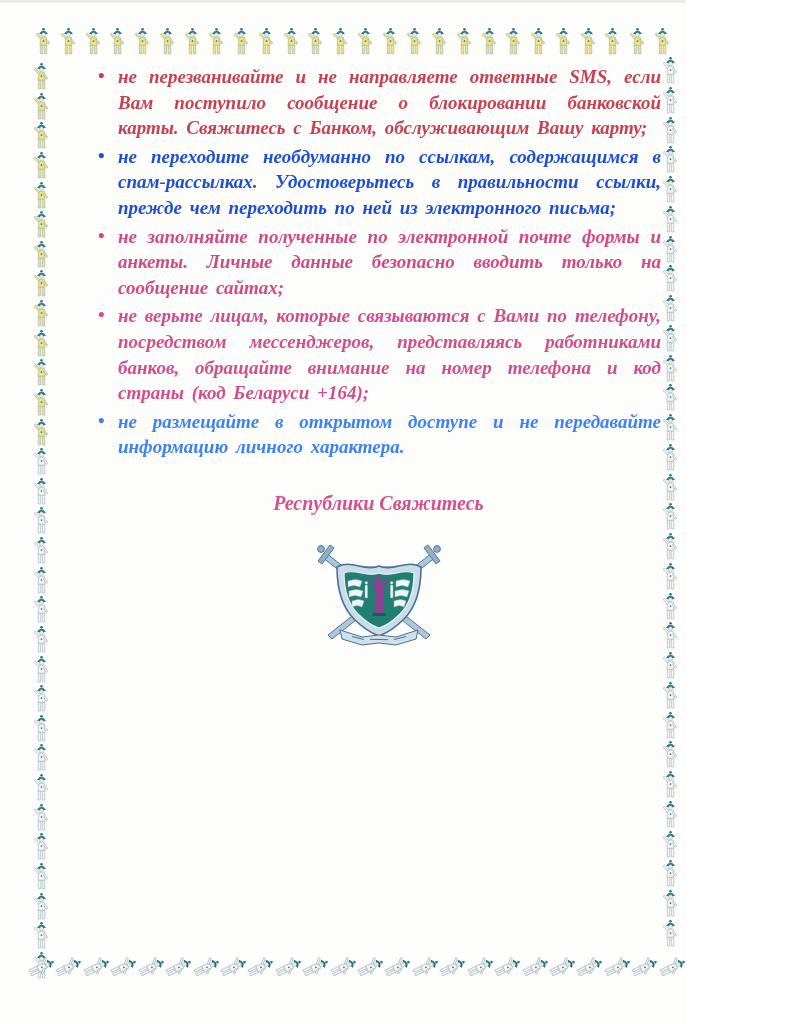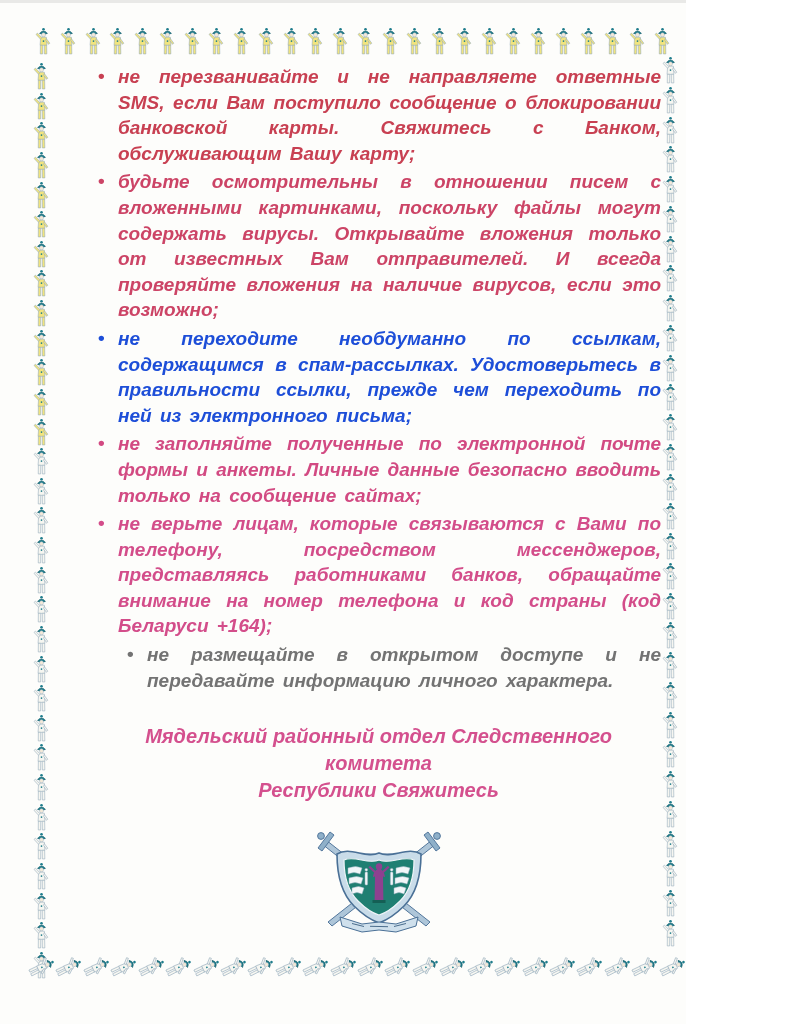--- a/index.html
+++ b/index.html
@@ -1,19 +1,19 @@
 <!DOCTYPE html>
 <html><head>
 <meta charset="utf-8">
 <style>
   html,body { margin:0; padding:0; background:#ffffff; }
   .page {
     position:relative; width:686px; height:1024px; overflow:hidden;
     background:#fdfdfb;
-    font-family:Liberation Sans, sans-serif;
+    font-family:Liberation Serif, serif;
   }
   .scan-edge { position:absolute; left:0; top:0; width:791px; height:3px; background:#e9e9e7; }
   .scan-artifact { position:absolute; left:743px; top:2px; width:43px; height:11px; background:#0e0e0e; border-radius:1px; }
 
   
   .border-row { position:absolute; display:flex; justify-content:space-between; }
   #border-top    { left:33px; top:27px;  width:640px; height:32px; }
   #border-bottom { left:31px; top:953px; width:652px; height:40px; }
   .border-col { position:absolute; display:flex; flex-direction:column; justify-content:space-between; }
   #border-left  { left:31px;  top:62px; height:918px; width:24px; }
@@ -1493,29 +1493,27 @@
     <path class="body-fill" d="M7.7,19 L10.2,19 L10.1,28 L7.6,28 Z" stroke="#93aabb" stroke-width="0.6" fill="#f6f6f1"></path>
     <path class="body-fill" d="M11.8,19 L14.3,19 L14.5,28 L11.9,28 Z" stroke="#93aabb" stroke-width="0.6" fill="#f6f6f1"></path>
     <circle cx="11" cy="14.5" r="0.9" fill="#1f7d8c"></circle>
   </svg>
       </span>
     </div>
 
   <div class="content">
     <ul class="bullets">
         <li style="color: rgb(200, 64, 82);">не перезванивайте и не направляете ответные SMS, если Вам поступило сообщение о блокировании банковской карты. Свяжитесь с Банком, обслуживающим Вашу карту;</li>
-        <li style="color: rgb(204, 68, 102);">будьте осмотрительны в отношении писем с вложенными картинками, поскольку файлы могут содержать вирусы. Открывайте вложения только от известных Вам отправителей. И всегда проверяйте вложения на наличие вирусов, если это возможно;</li>
         <li style="color: #1d4ed8;">не переходите необдуманно по ссылкам, содержащимся в спам-рассылках. Удостоверьтесь в правильности ссылки, прежде чем переходить по ней из электронного письма;</li>
         <li style="color: rgb(210, 74, 130);">не заполняйте полученные по электронной почте формы и анкеты. Личные данные безопасно вводить только на сообщение сайтах;</li>
         <li style="color: rgb(211, 77, 138);">не верьте лицам, которые связываются с Вами по телефону, посредством мессенджеров, представляясь работниками банков, обращайте внимание на номер телефона и код страны (код Беларуси +164);</li>
-        <li style="color: #737373; margin-left: 29px;">не размещайте в открытом доступе и не передавайте информацию личного характера.</li>
+        <li style="color: #3b82f6;">не размещайте в открытом доступе и не передавайте информацию личного характера.</li>
       </ul>
 
     <div class="footer" style="color: rgb(212, 80, 142);">
-      <div>Мядельский районный отдел Следственного комитета</div>
       <div>Республики Свяжитесь</div>
     </div>
 
     <div class="emblem-wrap">
       <svg width="150" height="115" viewBox="0 0 150 115" xmlns="http://www.w3.org/2000/svg">
         <g stroke="#53779c" stroke-width="1" fill="#aec6d9">
           <path d="M22,16 L126,98 L122,102 L18,20 Z"></path>
           <path d="M26,8 L14,24 L18,27 L30,11 Z" fill="#8fb0c9"></path>
           <circle cx="17" cy="12" r="3.4" fill="#8fb0c9"></circle>
           <path d="M128,16 L24,98 L28,102 L132,20 Z"></path>

